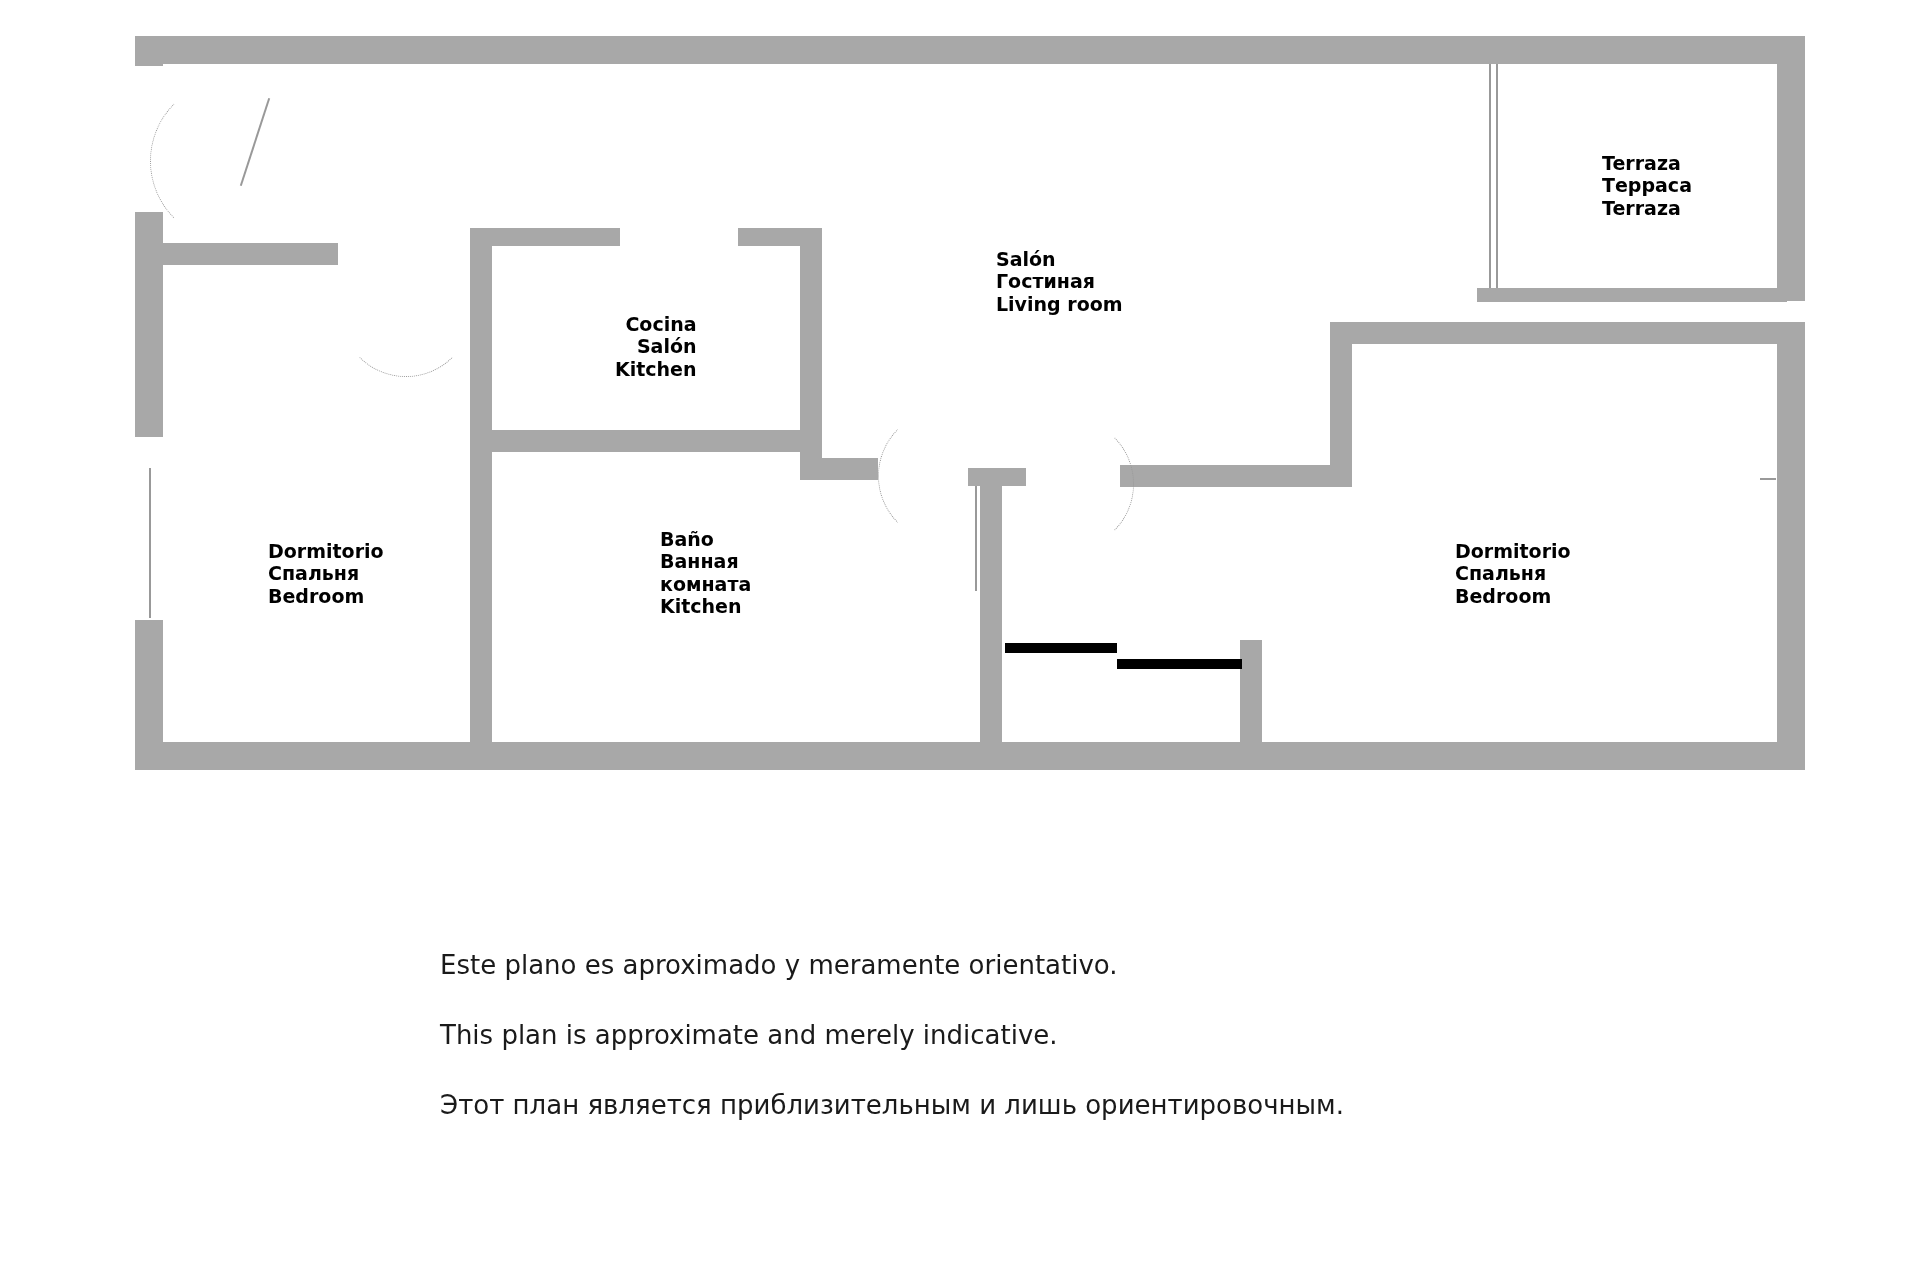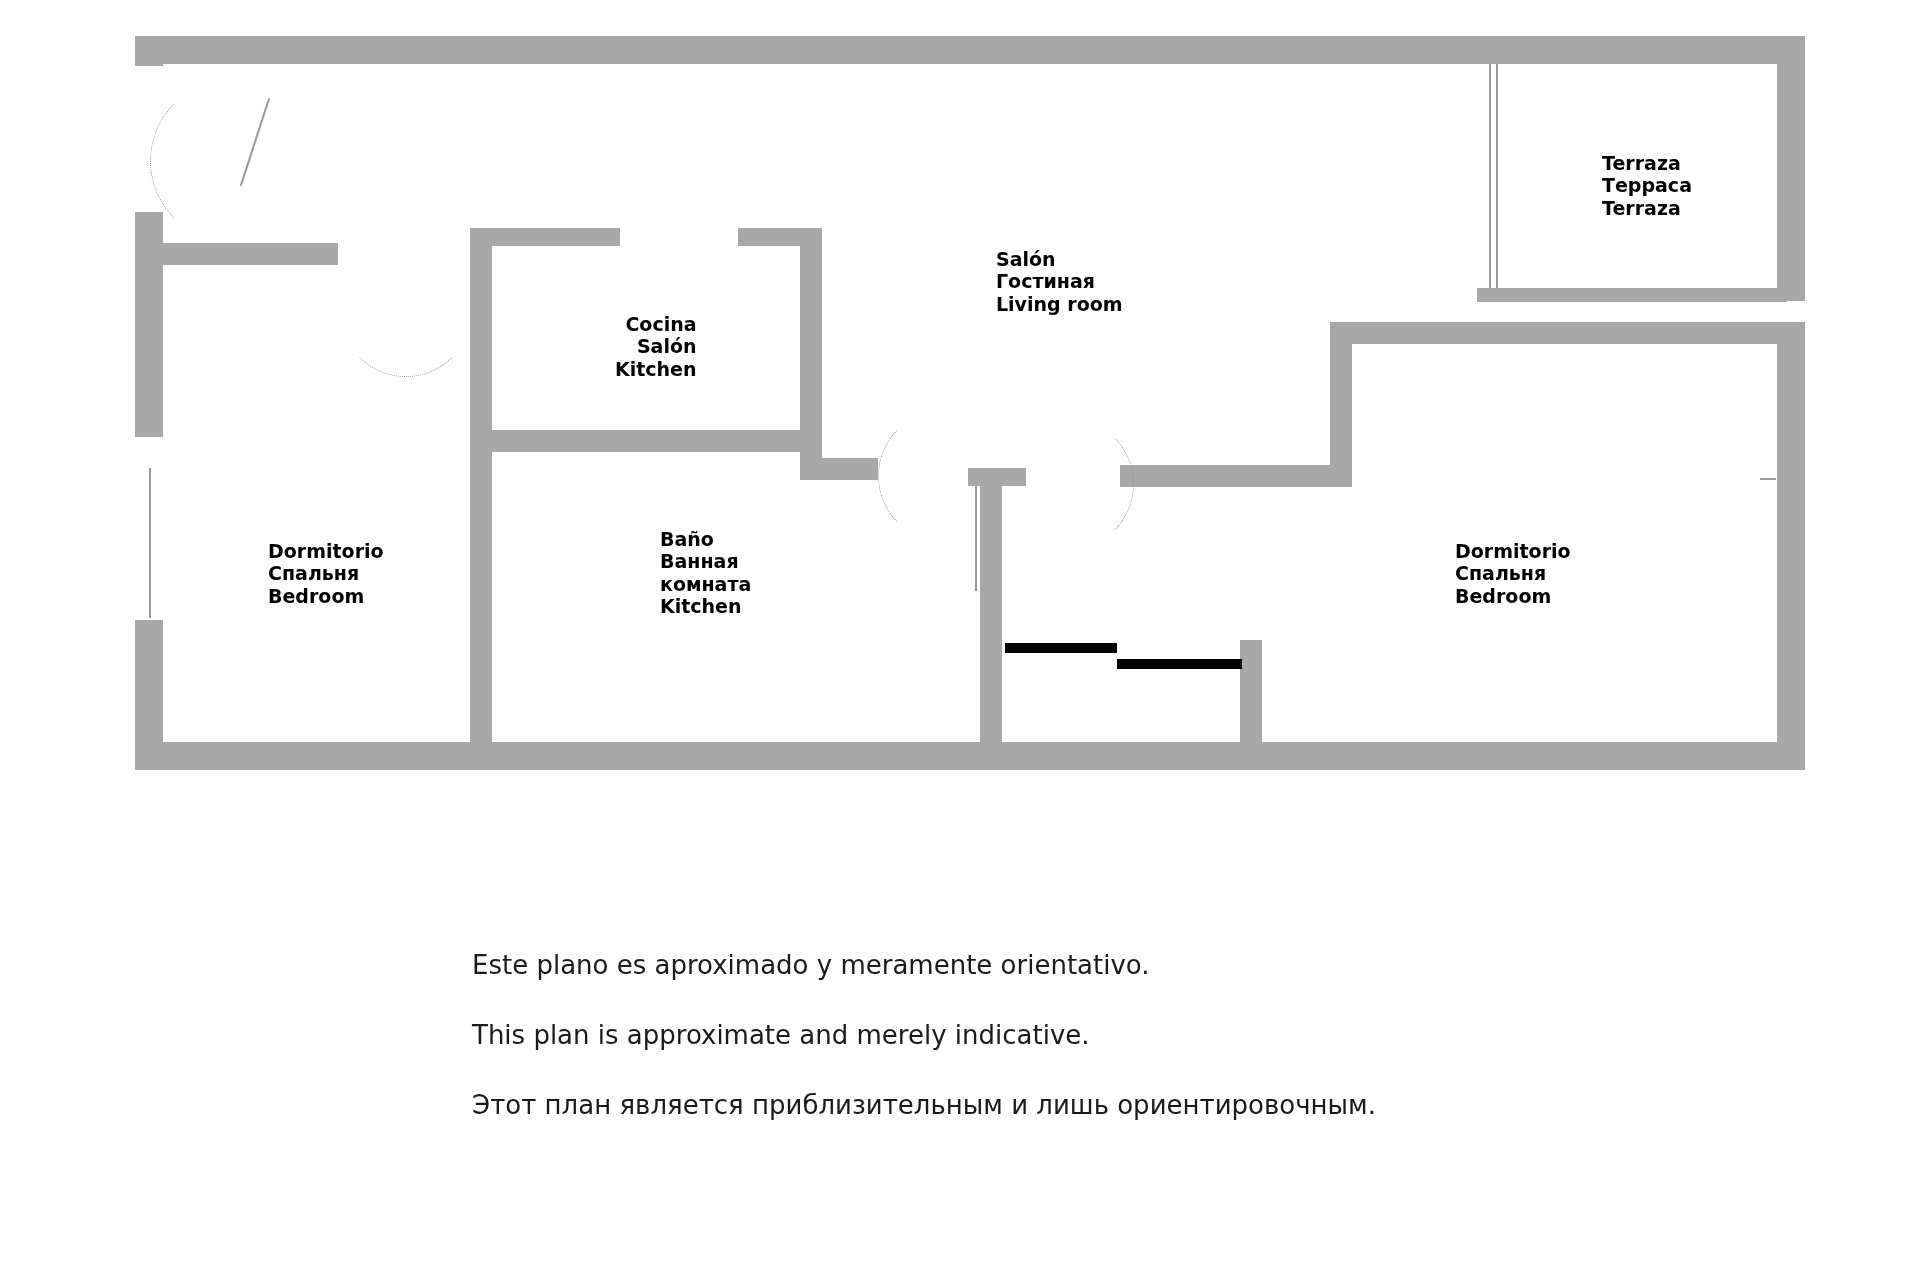--- a/index.html
+++ b/index.html
@@ -58,21 +58,20 @@
     left: 440px;
     top: 950px;
     width: 1100px;
   }
   .note-line {
     font-family: "DejaVu Sans", sans-serif;
     font-size: 26px;
     color: #1a1a1a;
     margin-bottom: 40px;
     white-space: nowrap;
-    margin-left: 32px;
   }
 </style>
 </head>
 <body>
 
 <div id="floorplan">
 
   <div class="wall" style="left:135px; top:36px; width:1360px; height:28px;"></div>
 
   <div class="wall" style="left:1495px; top:36px; width:310px; height:28px;"></div>

